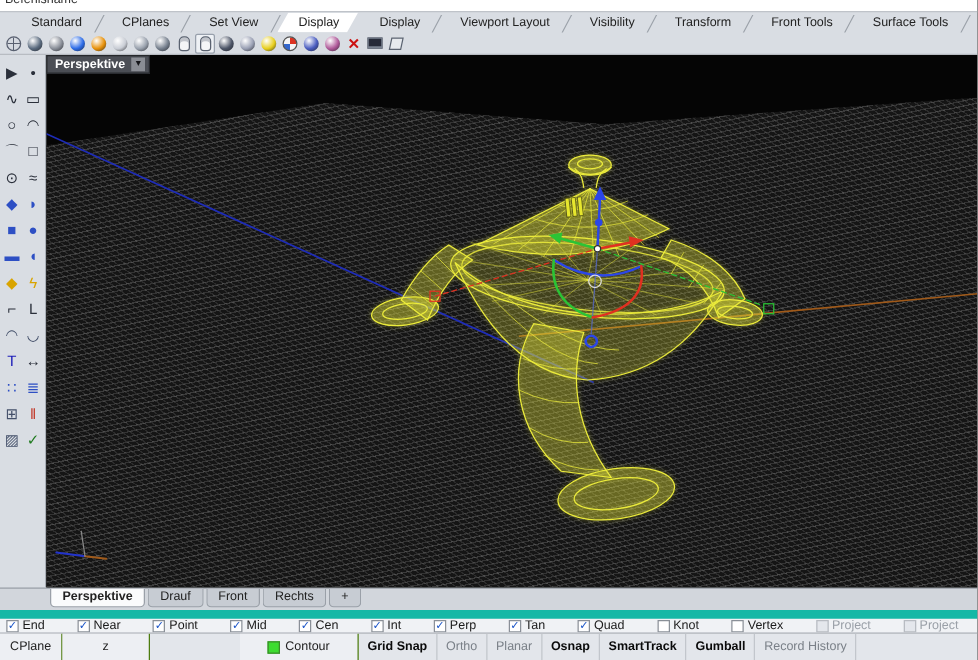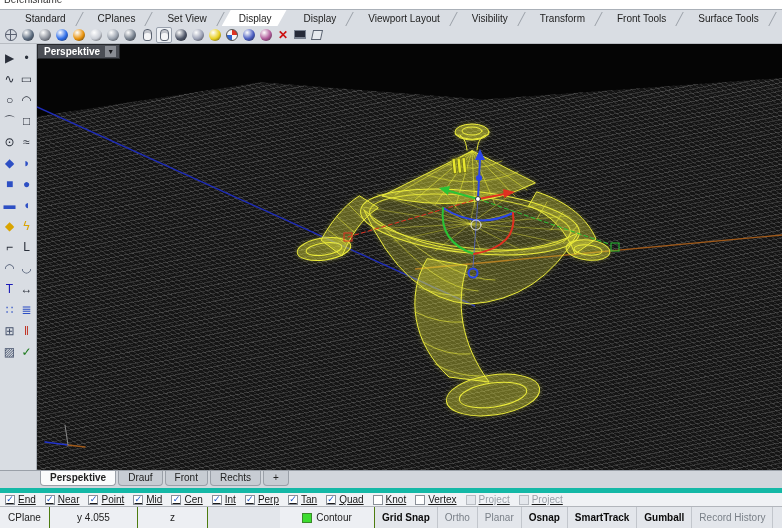--- a/index.html
+++ b/index.html
@@ -57,22 +57,22 @@
       display:flex;align-items:center;justify-content:center;}
 
   
   .vtabs{height:18px;flex:none;display:flex;align-items:flex-start;padding-left:40px;background:#d2d6dc;
          border-top:1px solid #9aa0a8;font-size:10px;}
   .vtab{padding:1px 9px 2px;margin-right:2px;border:1px solid #9aa0a8;border-top:none;border-radius:0 0 4px 4px;
         background:#c7ccd3;color:#222;}
   .vtab.active{background:#fafbfc;font-weight:bold;}
 
   
-  .osnap{height:18px;flex:none;display:flex;align-items:center;gap:9px;padding-left:5px;background:#f0f2f5;
-         border-top:5px solid #14b8a6;font-size:10px;color:#1a1a1a;text-decoration:underline;}
+  .osnap{height:18px;flex:none;display:flex;align-items:center;gap:26px;padding-left:5px;background:#f0f2f5;
+         border-top:7px solid #14b8a6;font-size:10px;color:#1a1a1a;}
   .os{display:flex;align-items:center;gap:3px;}
   .cb{width:10px;height:10px;background:#fff;border:1px solid #8a9098;display:flex;align-items:center;justify-content:center;
       font-size:9px;color:#1d56c8;line-height:1;}
   .cb.checked::after{content:"✓";}
   .os.disabled{color:#9aa0a8;}
   .os.disabled .cb{background:#e4e7ec;border-color:#b8bcc2;}
 
   
   .status{height:22px;flex:none;display:flex;align-items:stretch;background:#e3e6eb;border-top:1px solid #b2b6bc;
           font-size:10px;color:#222;}
@@ -346,23 +346,20 @@
       <label class="os disabled">
         <span class="cb"></span>
         <span>Project</span>
       </label>
     </div>
 
   <div class="status">
       <div class="cell" style="width: 50px;">
         <span>CPlane</span>
       </div>
-      <div class="cell" style="width: 88px;">
-        <span>y 4.055</span>
-      </div>
       <div class="cell" style="width: 70px;">
         <span>z</span>
       </div>
       <div class="cell" style="width: 72px; margin-top: 37px;">
         <span>Millimeters</span>
       </div>
       <div class="cell" style="width: 95px;">
         <span class="sw" style="background: rgb(61, 220, 48);"></span>
         <span>Contour</span>
       </div>

